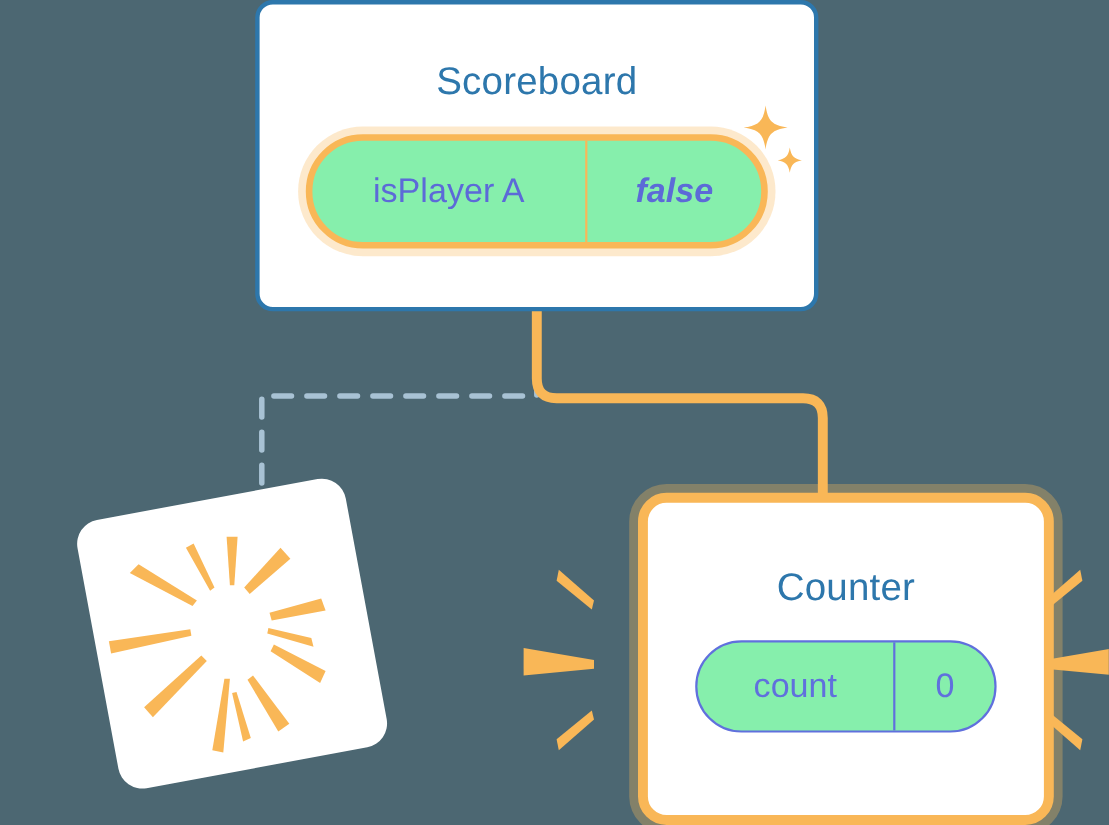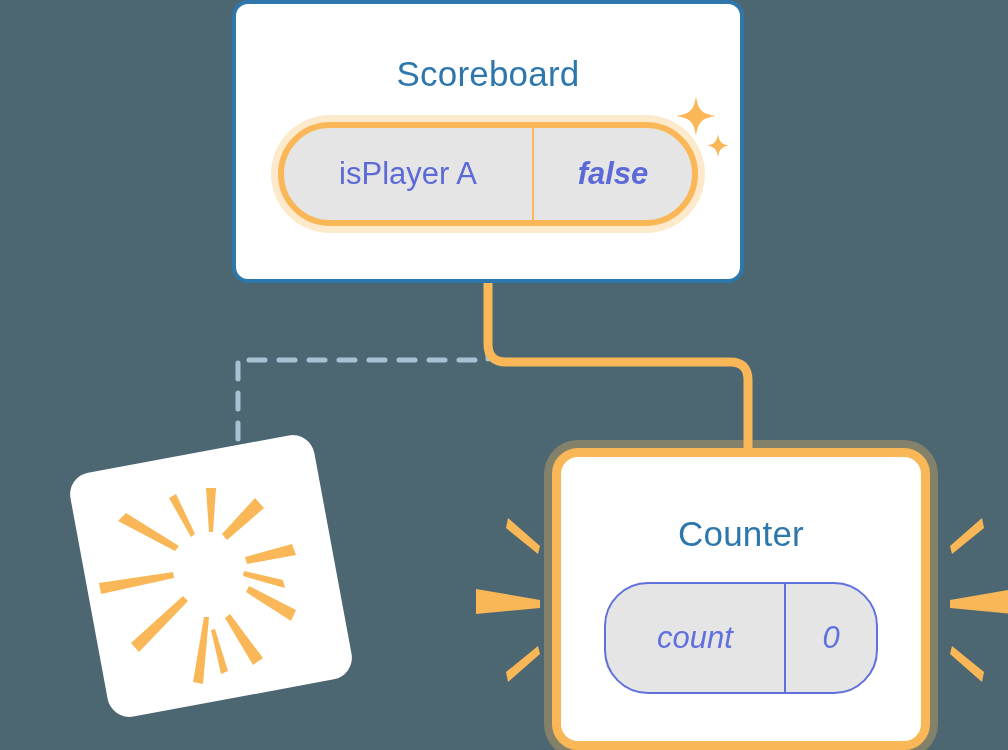--- a/index.html
+++ b/index.html
@@ -43,21 +43,21 @@
     width: 512px;
     height: 283px;
     border: 4px solid #2d77ac;
     border-radius: 16px;
     border-top-left-radius: 16px;
     border-top-right-radius: 16px;
   }
 
   
   .card-counter {
-    left: 552px;
+    left: 580px;
     top: 448px;
     width: 378px;
     height: 302px;
     border: 9px solid #f9b757;
     border-radius: 26px;
     box-shadow: 0 0 0 8px rgba(249,183,87,0.32);
   }
 
   
   .card-tilted {
@@ -82,21 +82,21 @@
 
   
   .pill-wrap {
     display: flex;
     justify-content: center;
   }
   .pill {
     display: flex;
     align-items: stretch;
     box-sizing: border-box;
-    background: #e5e5e5;
+    background: #86efac;
   }
   .pill-cell {
     display: flex;
     align-items: center;
     justify-content: center;
     white-space: nowrap;
   }
 
   
   .pill-highlight {
@@ -117,24 +117,23 @@
   }
   .pill-highlight .cell-val {
     width: 158px;
     font-weight: 700;
     font-style: italic;
   }
 
   
   .pill-plain {
     margin-top: 28px;
-    height: 112px;
+    height: 84px;
     border: 2px solid #6070dd;
     border-radius: 44px;
-    font-style: italic;
   }
   .pill-plain .pill-cell {
     color: #6070dd;
     font-size: 31px;
     font-weight: 400;
   }
   .pill-plain .cell-key {
     width: 178px;
     border-right: 2px solid #6070dd;
   }

